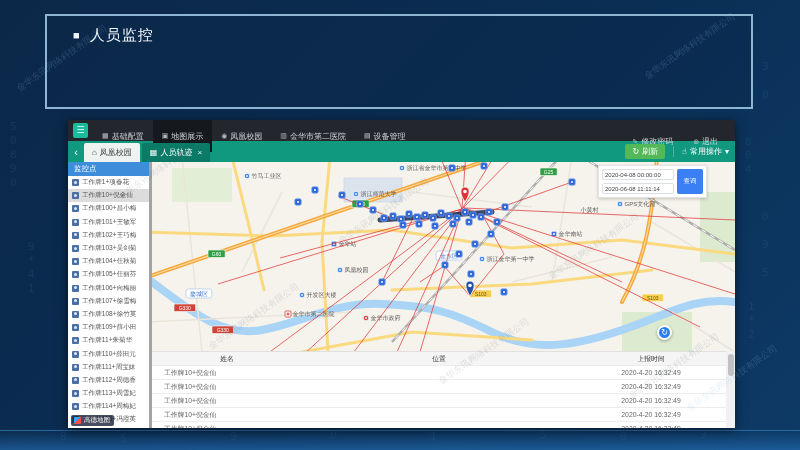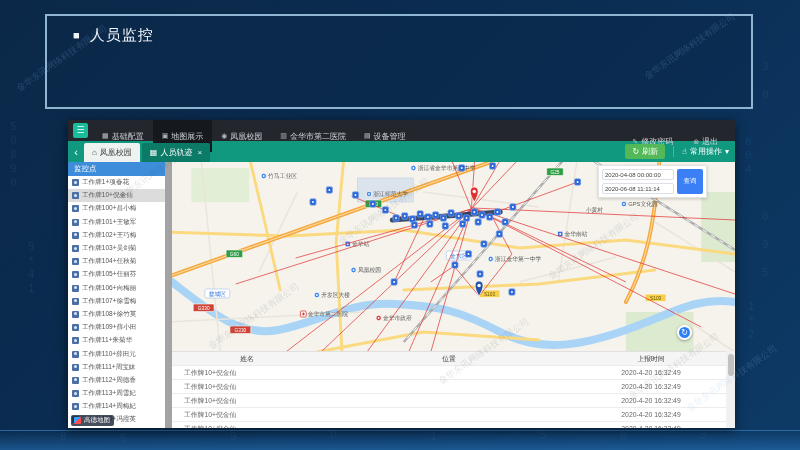--- a/index.html
+++ b/index.html
@@ -52,21 +52,21 @@
   .tab.active { background:#0b7b68; color:#fff; }
   .tab .tclose { margin-left:2px; font-size:8px; opacity:.9; }
   .tab-right { margin-left:auto; display:flex; align-items:center; gap:8px; padding-right:6px; }
   .btn-refresh { background:#53b857; border-radius:2px; padding:2px 7px; display:flex; gap:3px; align-items:center; cursor:pointer; }
   .ops { display:flex; align-items:center; gap:3px; cursor:pointer; border-left:1px solid rgba(255,255,255,.25); padding-left:8px; }
 
   
   .main { display:flex; height:266px; position:relative; }
 
   
-  .sidebar { width:104px; flex:none; background:#fff; border-right:7px solid #a3a3a3; overflow:hidden; position:relative; z-index:3; }
+  .sidebar { width:84px; flex:none; background:#fff; border-right:3px solid #a3a3a3; overflow:hidden; position:relative; z-index:3; }
   .sb-head { height:14px; background:#3e8ddb; color:#fff; font-size:7.5px; line-height:14px; padding-left:6px; }
   .sb-item { height:13.2px; display:flex; align-items:center; gap:3px; padding-left:4px; font-size:6.6px; color:#555;
              white-space:nowrap; cursor:pointer; }
   .sb-item.selected { background:#dcdcdc; }
   .sb-ico { width:7px; height:7px; flex:none; background:#4a6fa5; border-radius:1px; position:relative; }
   .sb-ico::after { content:""; position:absolute; left:2px; top:1.5px; width:3px; height:3px; background:#dce8f5; border-radius:50%; }
 
   
   .mapwrap { flex:1; position:relative; background:#f6f3ec; overflow:hidden; }
   .mapwrap svg { display:block; width:100%; height:100%; }

